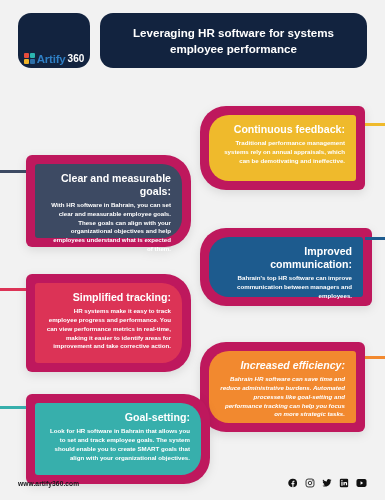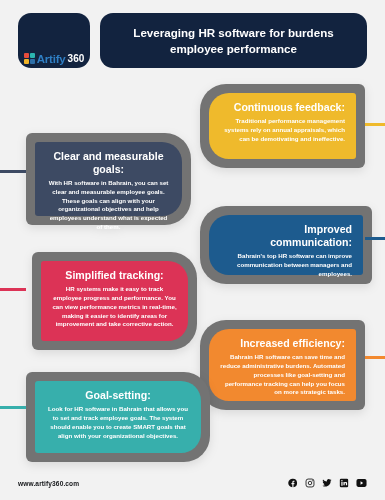--- a/index.html
+++ b/index.html
@@ -36,31 +36,32 @@
     display:flex; align-items:center; justify-content:center; padding:4px 14px;
   }
   .title-box h1 {
     color:#ffffff; font-size:11.6px; font-weight:bold;
     line-height:1.32; text-align:center;
   }
 
   
   .card {
     position:absolute;
-    background:#737373;
+    background:#be185d;
     filter:drop-shadow(0 3px 5px rgba(0,0,0,.10));
+    margin-top:22px;
   }
   .card.right { border-radius:26px 6px 6px 26px; }
   .card.left  { border-radius:6px 26px 26px 6px; }
 
   .inner {
     position:absolute; inset:9px;
   }
   .card.right .inner { border-radius:20px 3px 3px 20px; text-align:right; padding:8px 11px 9px 11px; }
-  .card.left  .inner { border-radius:3px 20px 20px 3px; text-align:center;  padding:8px 11px 12px 11px; }
+  .card.left  .inner { border-radius:3px 20px 20px 3px; text-align:right;  padding:8px 11px 12px 11px; }
 
   .inner h2 {
     color:#ffffff; font-weight:bold; font-size:10.6px; line-height:1.22;
     margin-bottom:3px;
   }
   .inner p {
     color:#ffffff; font-size:6.15px; line-height:1.44; font-weight:bold;
   }
 
   
@@ -86,21 +87,21 @@
         <i></i>
           <i></i>
           <i></i>
           <i></i>
       </span>
       <span class="logo-a">Artify</span>
       <span class="logo-n">360</span>
     </div>
   </div>
   <div class="title-box">
-    <h1>Leveraging HR software for burdens employee performance</h1>
+    <h1>Leveraging HR software for systems employee performance</h1>
   </div>
 </div>
 
 <div class="card right" style="left:200px; top:84px; width:165px; height:84px;">
   <div class="inner" style="background: rgb(239, 186, 44);">
     <h2>Continuous feedback:</h2>
     <p>Traditional performance management systems rely on annual appraisals, which can be demotivating and ineffective.</p>
   </div>
 </div>
 <div class="conn" style="left:365px; top:123px; width:28px; background:#efba2c;"></div>
@@ -114,30 +115,30 @@
 <div class="conn" style="left:-10px; top:170px; width:36px; background:#3d4a63;"></div>
 
 <div class="card right" style="left:200px; top:206px; width:172px; height:78px;">
   <div class="inner" style="background: rgb(29, 91, 142);">
     <h2>Improved communication:</h2>
     <p>Bahrain's top HR software can improve communication between managers and employees.</p>
   </div>
 </div>
 <div class="conn" style="left:365px; top:237px; width:28px; background:#1d5b8e;"></div>
 
-<div class="card left" style="left:32px; top:252px; width:165px; height:98px;">
+<div class="card left" style="left:26px; top:252px; width:165px; height:98px;">
   <div class="inner" style="background: rgb(220, 51, 86);">
     <h2>Simplified tracking:</h2>
     <p>HR systems make it easy to track employee progress and performance. You can view performance metrics in real-time, making it easier to identify areas for improvement and take corrective action.</p>
   </div>
 </div>
 <div class="conn" style="left:-10px; top:288px; width:36px; background:#dc3356;"></div>
 
 <div class="card right" style="left:200px; top:320px; width:165px; height:90px;">
-  <div class="inner" style="background: rgb(242, 137, 47);">
+  <div class="inner" style="background: rgb(242, 137, 47); font-style: italic;">
     <h2>Increased efficiency:</h2>
     <p>Bahrain HR software can save time and reduce administrative burdens. Automated processes like goal-setting and performance tracking can help you focus on more strategic tasks.</p>
   </div>
 </div>
 <div class="conn" style="left:365px; top:356px; width:28px; background:#f2892f;"></div>
 
 <div class="card left" style="left:26px; top:372px; width:184px; height:90px;">
   <div class="inner" style="background: rgb(55, 175, 172);">
     <h2>Goal-setting:</h2>
     <p>Look for HR software in Bahrain that allows you to set and track employee goals. The system should enable you to create SMART goals that align with your organizational objectives.</p>

